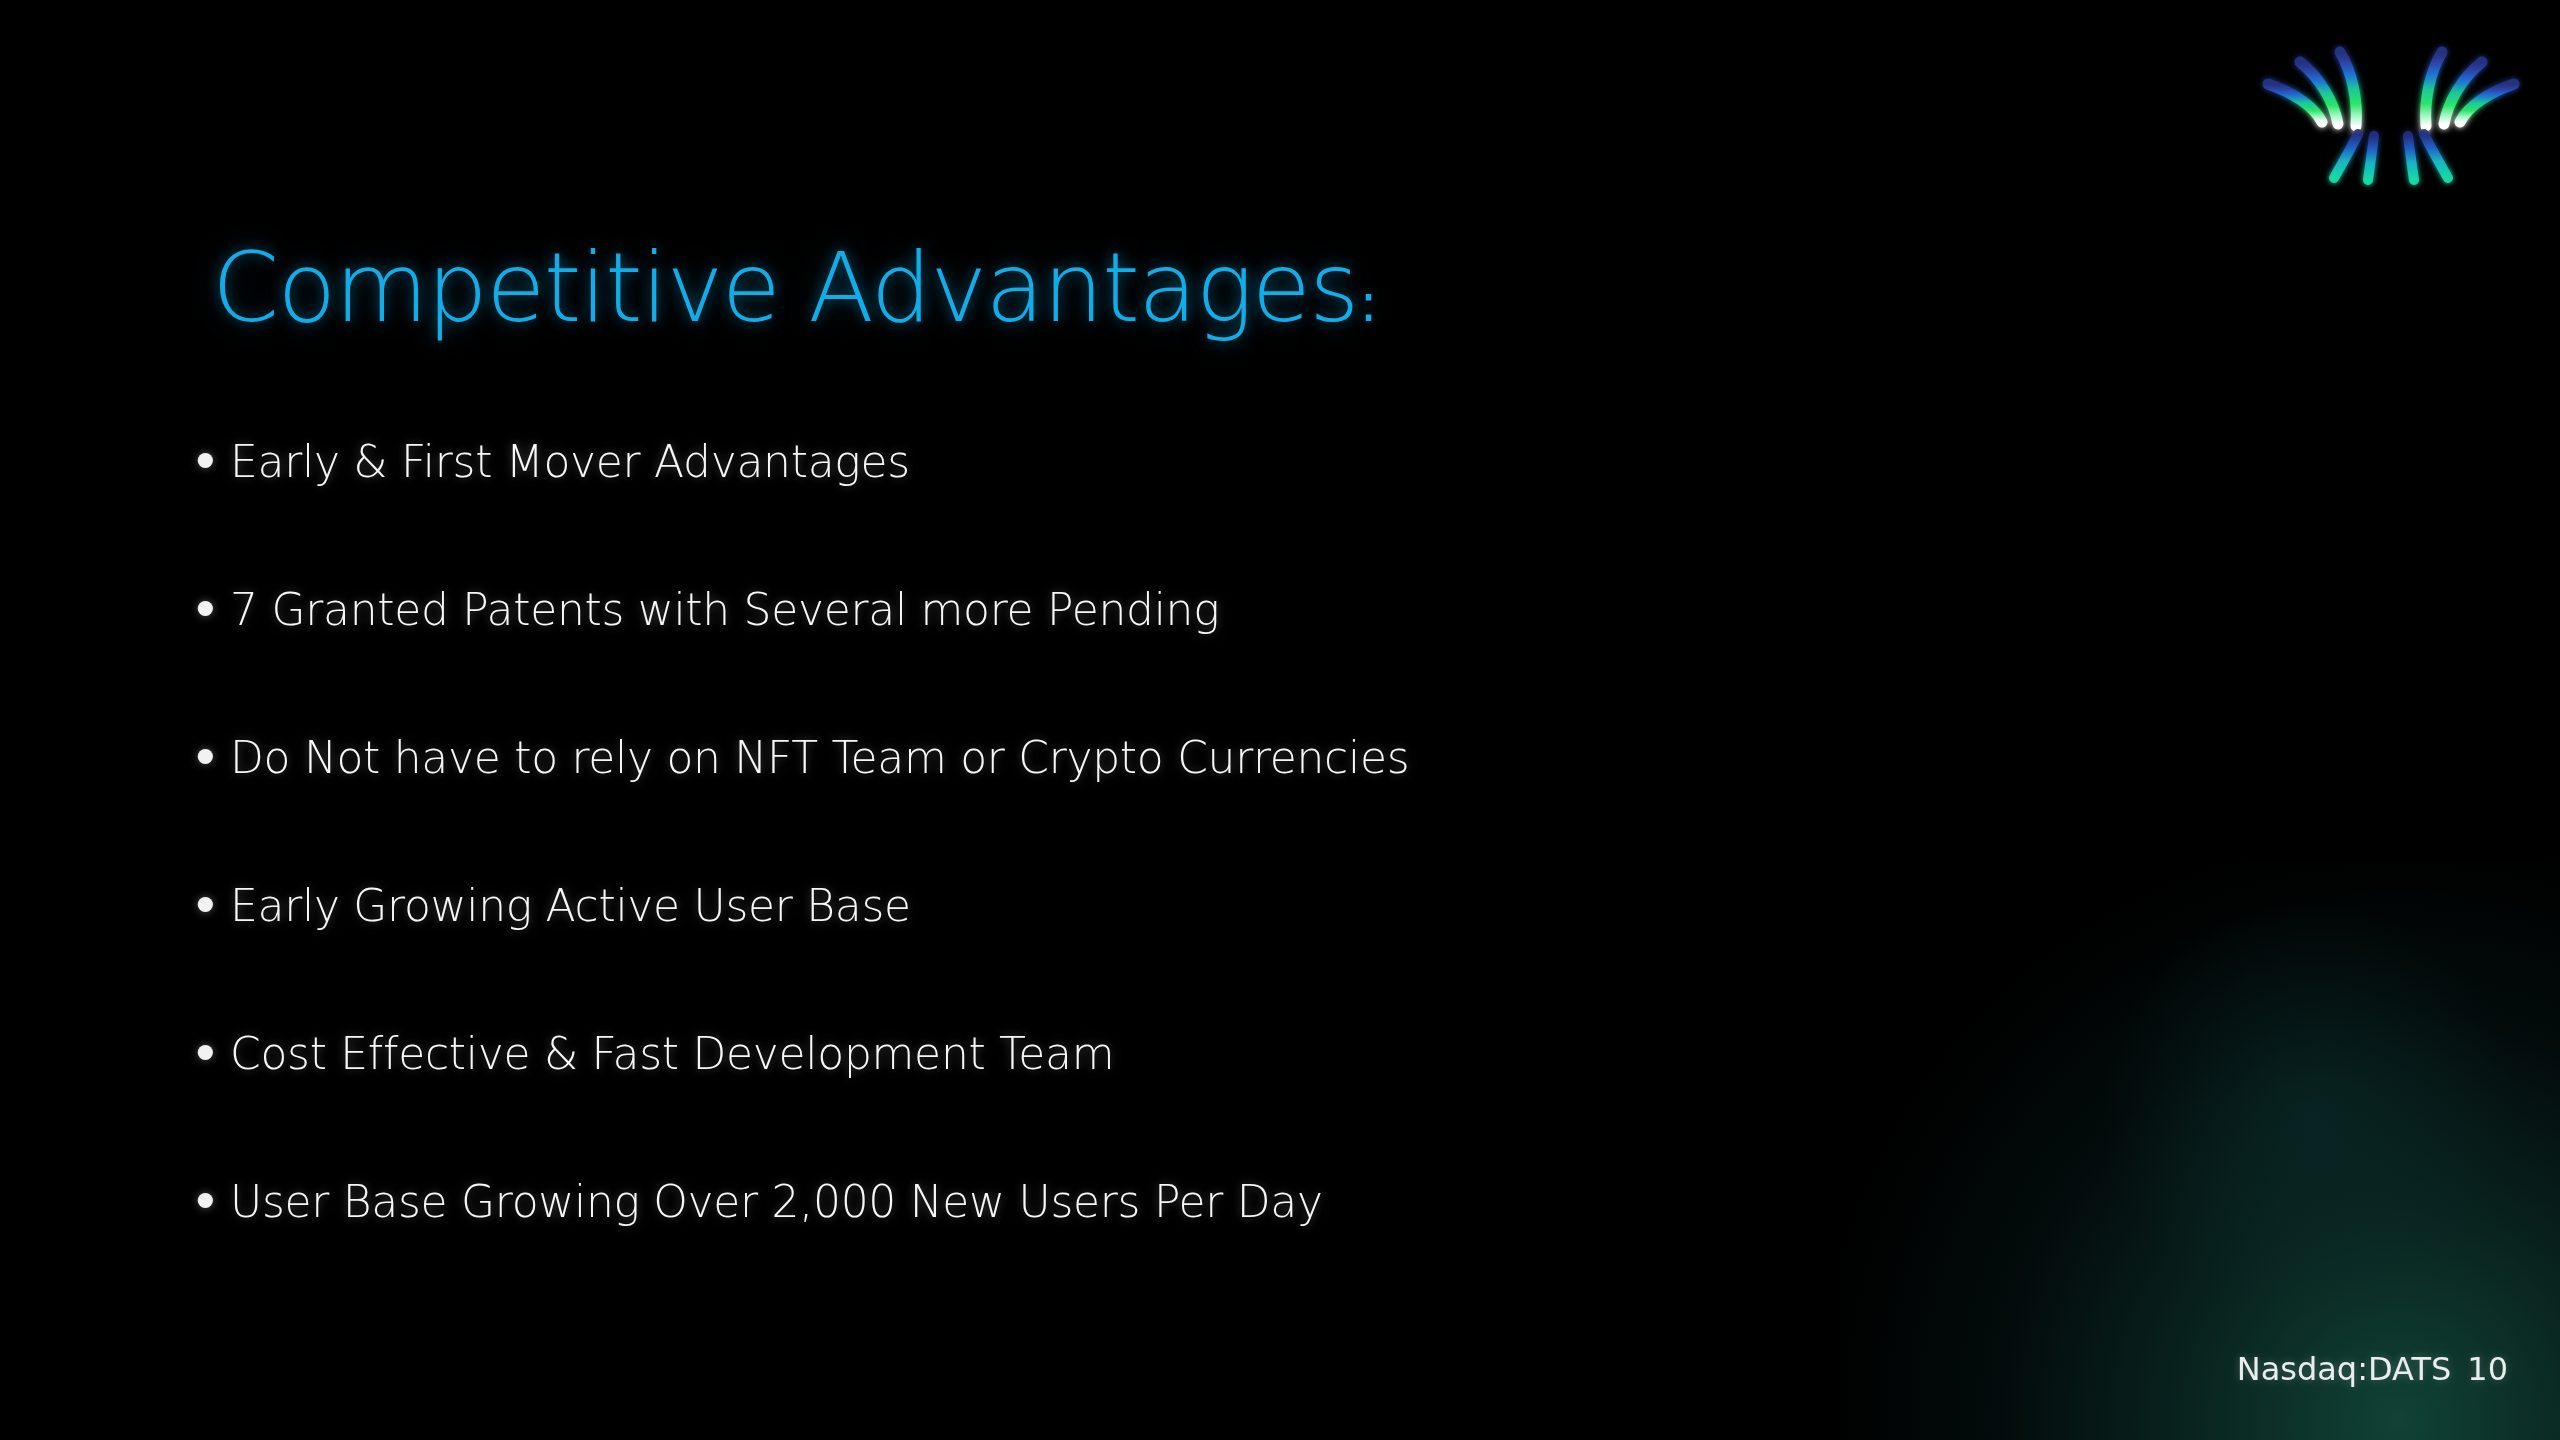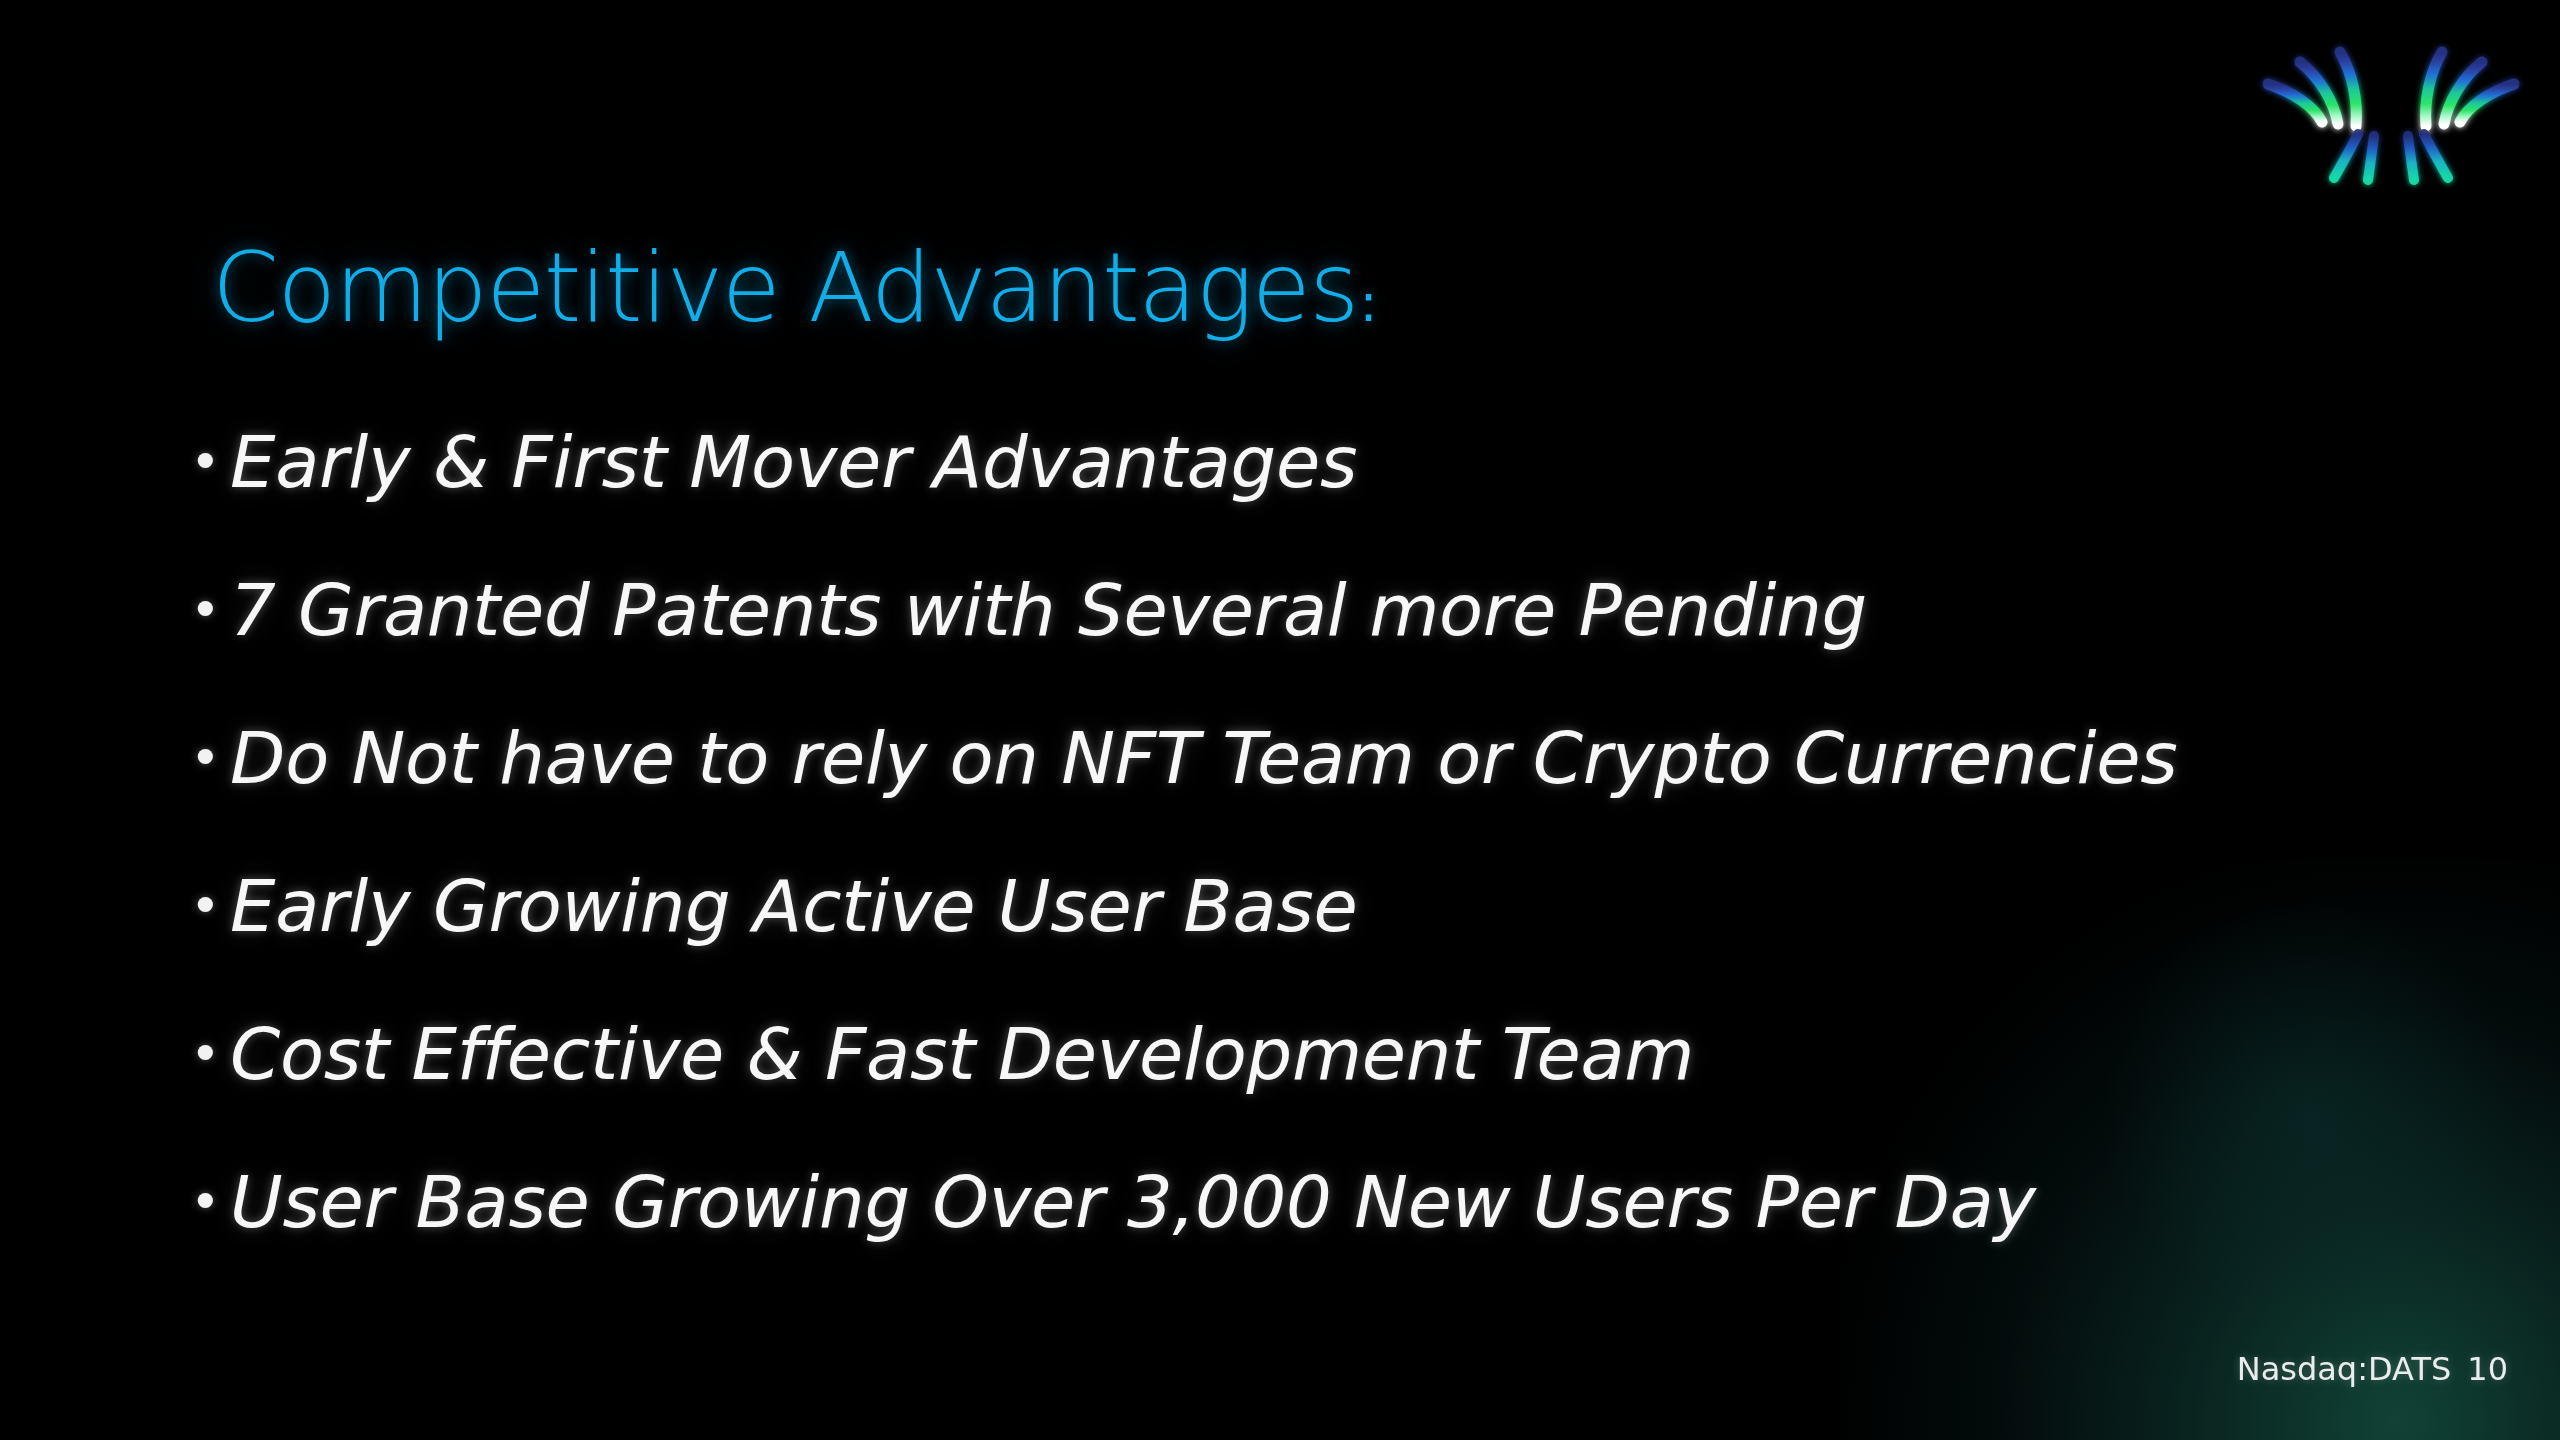--- a/index.html
+++ b/index.html
@@ -103,27 +103,26 @@
     width: 40px;
     font-family: "DejaVu Sans", sans-serif;
     font-size: 52px;
     line-height: 64px;
     color: #f2f2f2;
     text-shadow: 0 0 8px rgba(255,255,255,0.35);
   }
   .bullet-text {
     flex: 0 0 auto;
     font-family: "DejaVu Sans", sans-serif;
-    font-size: 72px;
+    font-size: 44px;
     font-weight: 300;
     line-height: 64px;
     letter-spacing: -0.3px;
     color: #f7f7f7;
     text-shadow: 0 0 10px rgba(255,255,255,0.30), 0 0 26px rgba(255,255,255,0.12);
-    font-style: italic;
   }
 
   
   #footer {
     position: absolute;
     right: 52px;
     bottom: 52px;
     display: flex;
     align-items: flex-start;
     gap: 16px;
@@ -223,21 +222,21 @@
       <span class="bullet-text">Early Growing Active User Base</span>
     </div>
 
     <div class="bullet-row">
       <span class="bullet-dot">•</span>
       <span class="bullet-text">Cost Effective &amp; Fast Development Team</span>
     </div>
 
     <div class="bullet-row">
       <span class="bullet-dot">•</span>
-      <span class="bullet-text">User Base Growing Over 3,000 New Users Per Day</span>
+      <span class="bullet-text">User Base Growing Over 2,000 New Users Per Day</span>
     </div>
 
   </div>
 
   <div id="footer">
     <span class="ticker">Nasdaq:DATS</span>
     <span class="page-num">10</span>
   </div>
 
 </div>

